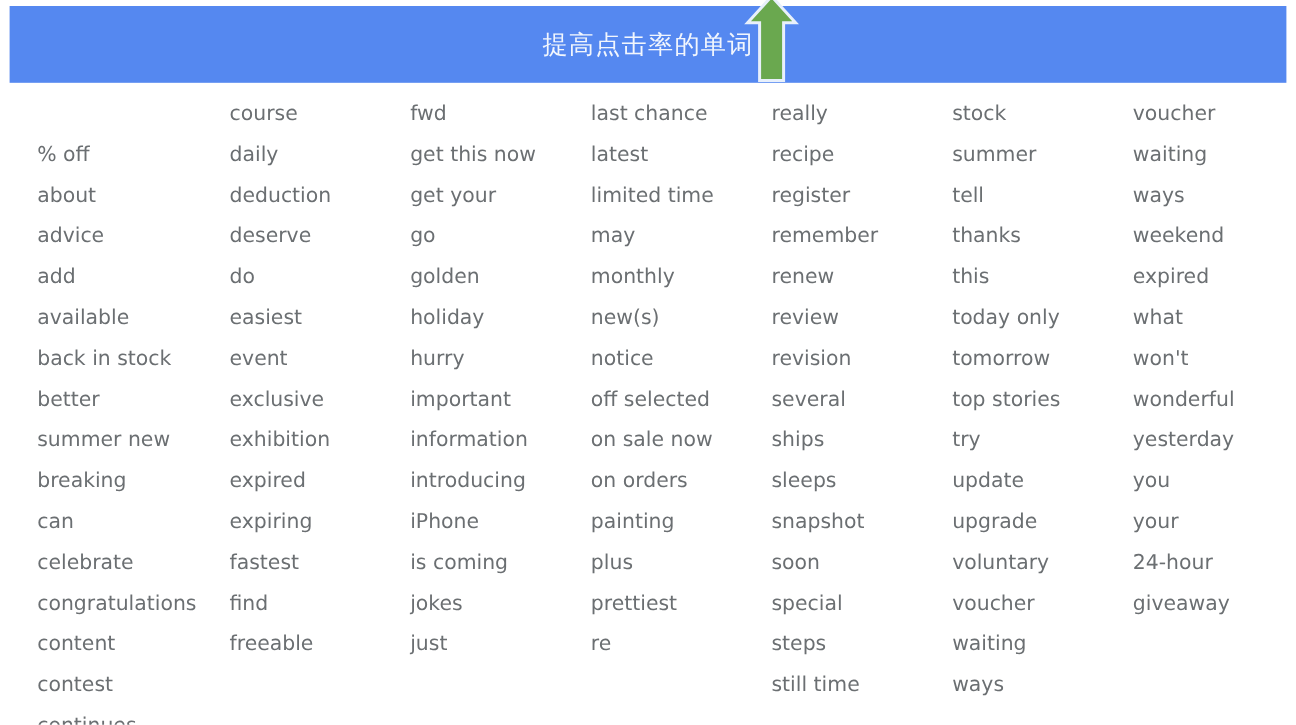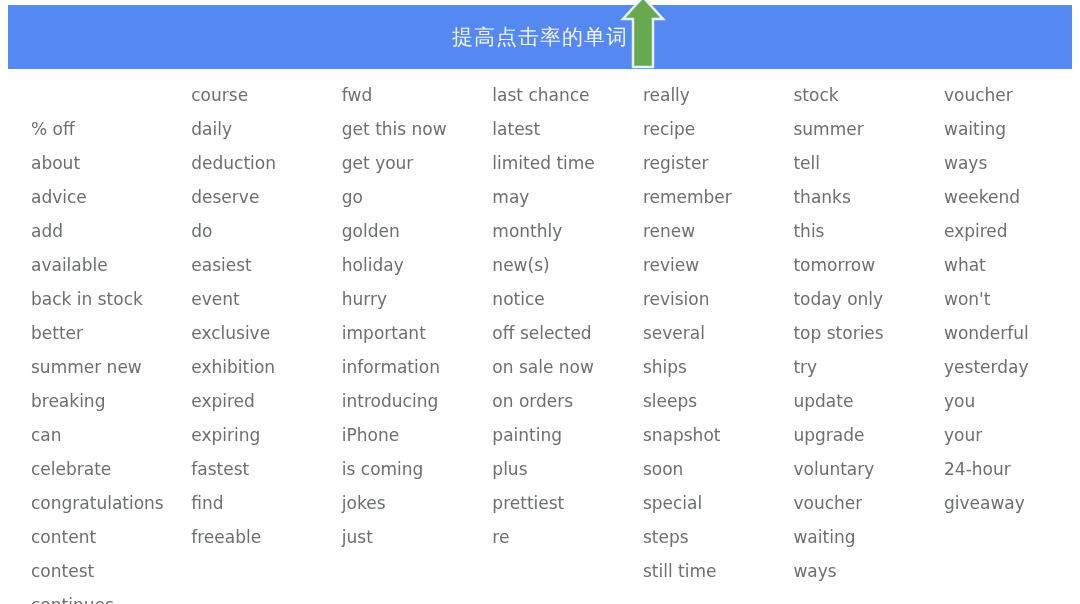--- a/index.html
+++ b/index.html
@@ -188,22 +188,22 @@
     <div class="word">steps</div>
     <div class="word">still time</div>
   </div>
 
   <div class="word-col c6">
     <div class="word">stock</div>
     <div class="word">summer</div>
     <div class="word">tell</div>
     <div class="word">thanks</div>
     <div class="word">this</div>
+    <div class="word">today only</div>
     <div class="word">tomorrow</div>
-    <div class="word">today only</div>
     <div class="word">top stories</div>
     <div class="word">try</div>
     <div class="word">update</div>
     <div class="word">upgrade</div>
     <div class="word">voluntary</div>
     <div class="word">voucher</div>
     <div class="word">waiting</div>
     <div class="word">ways</div>
   </div>
 

